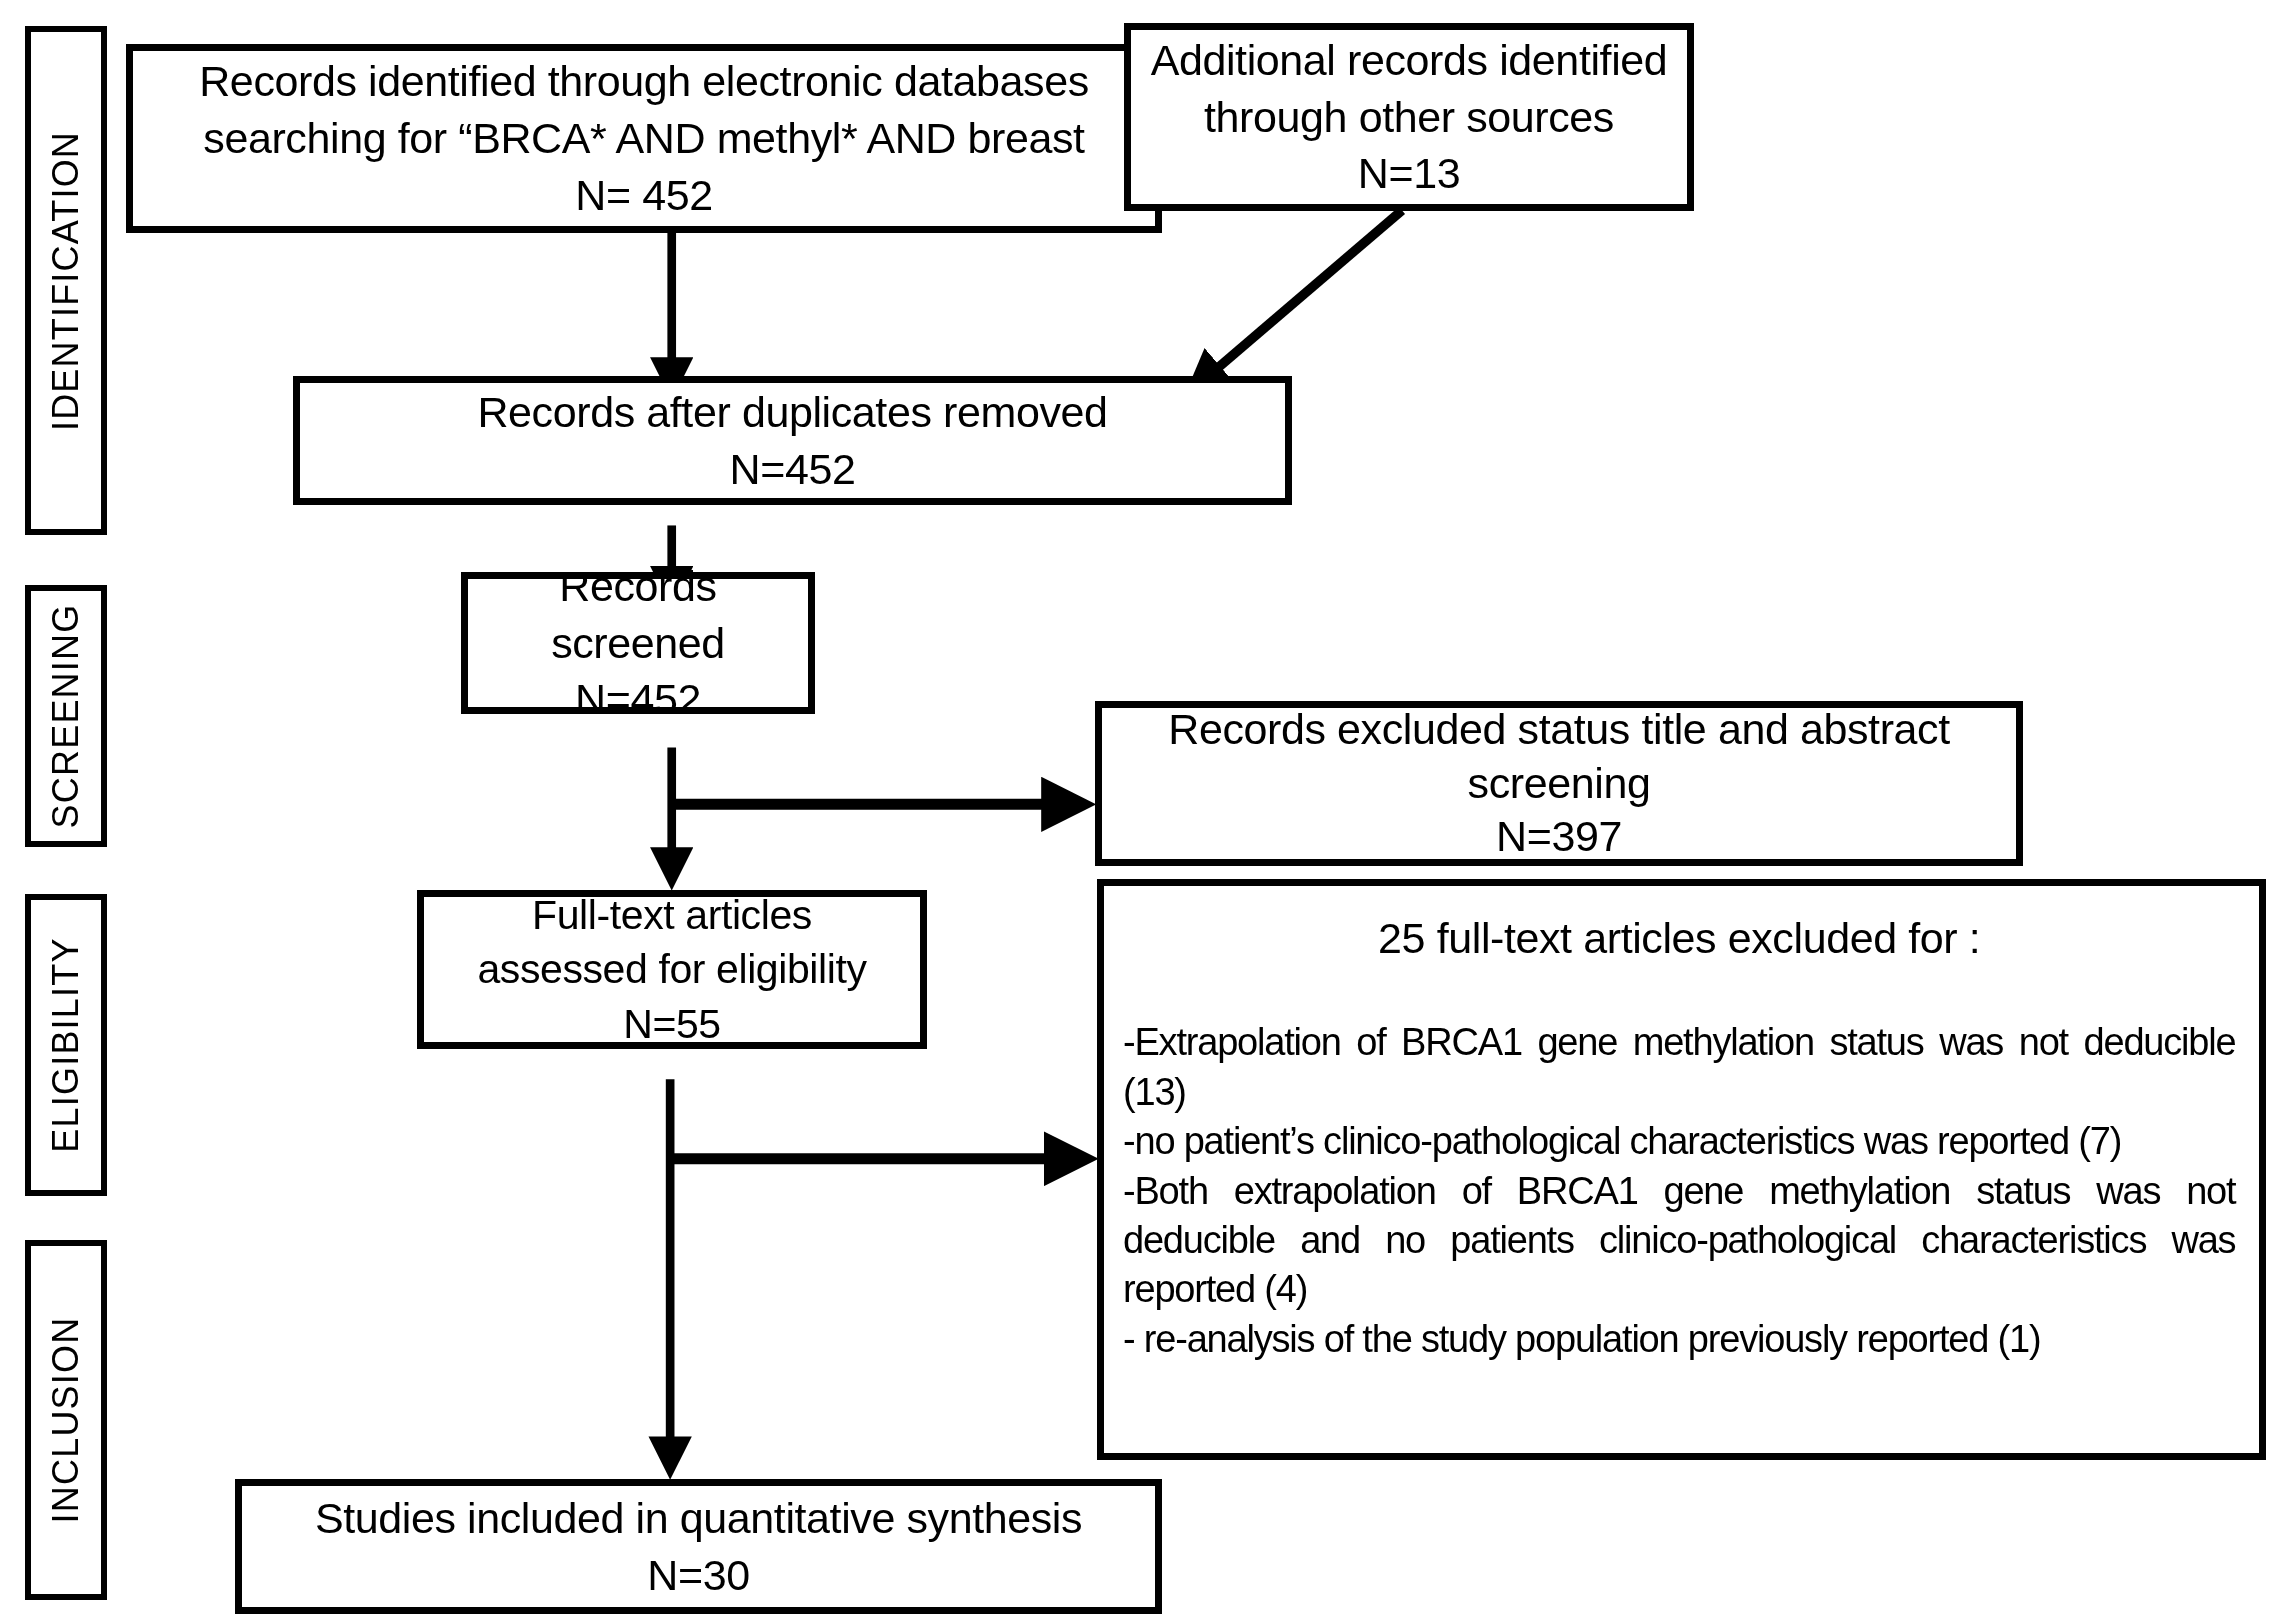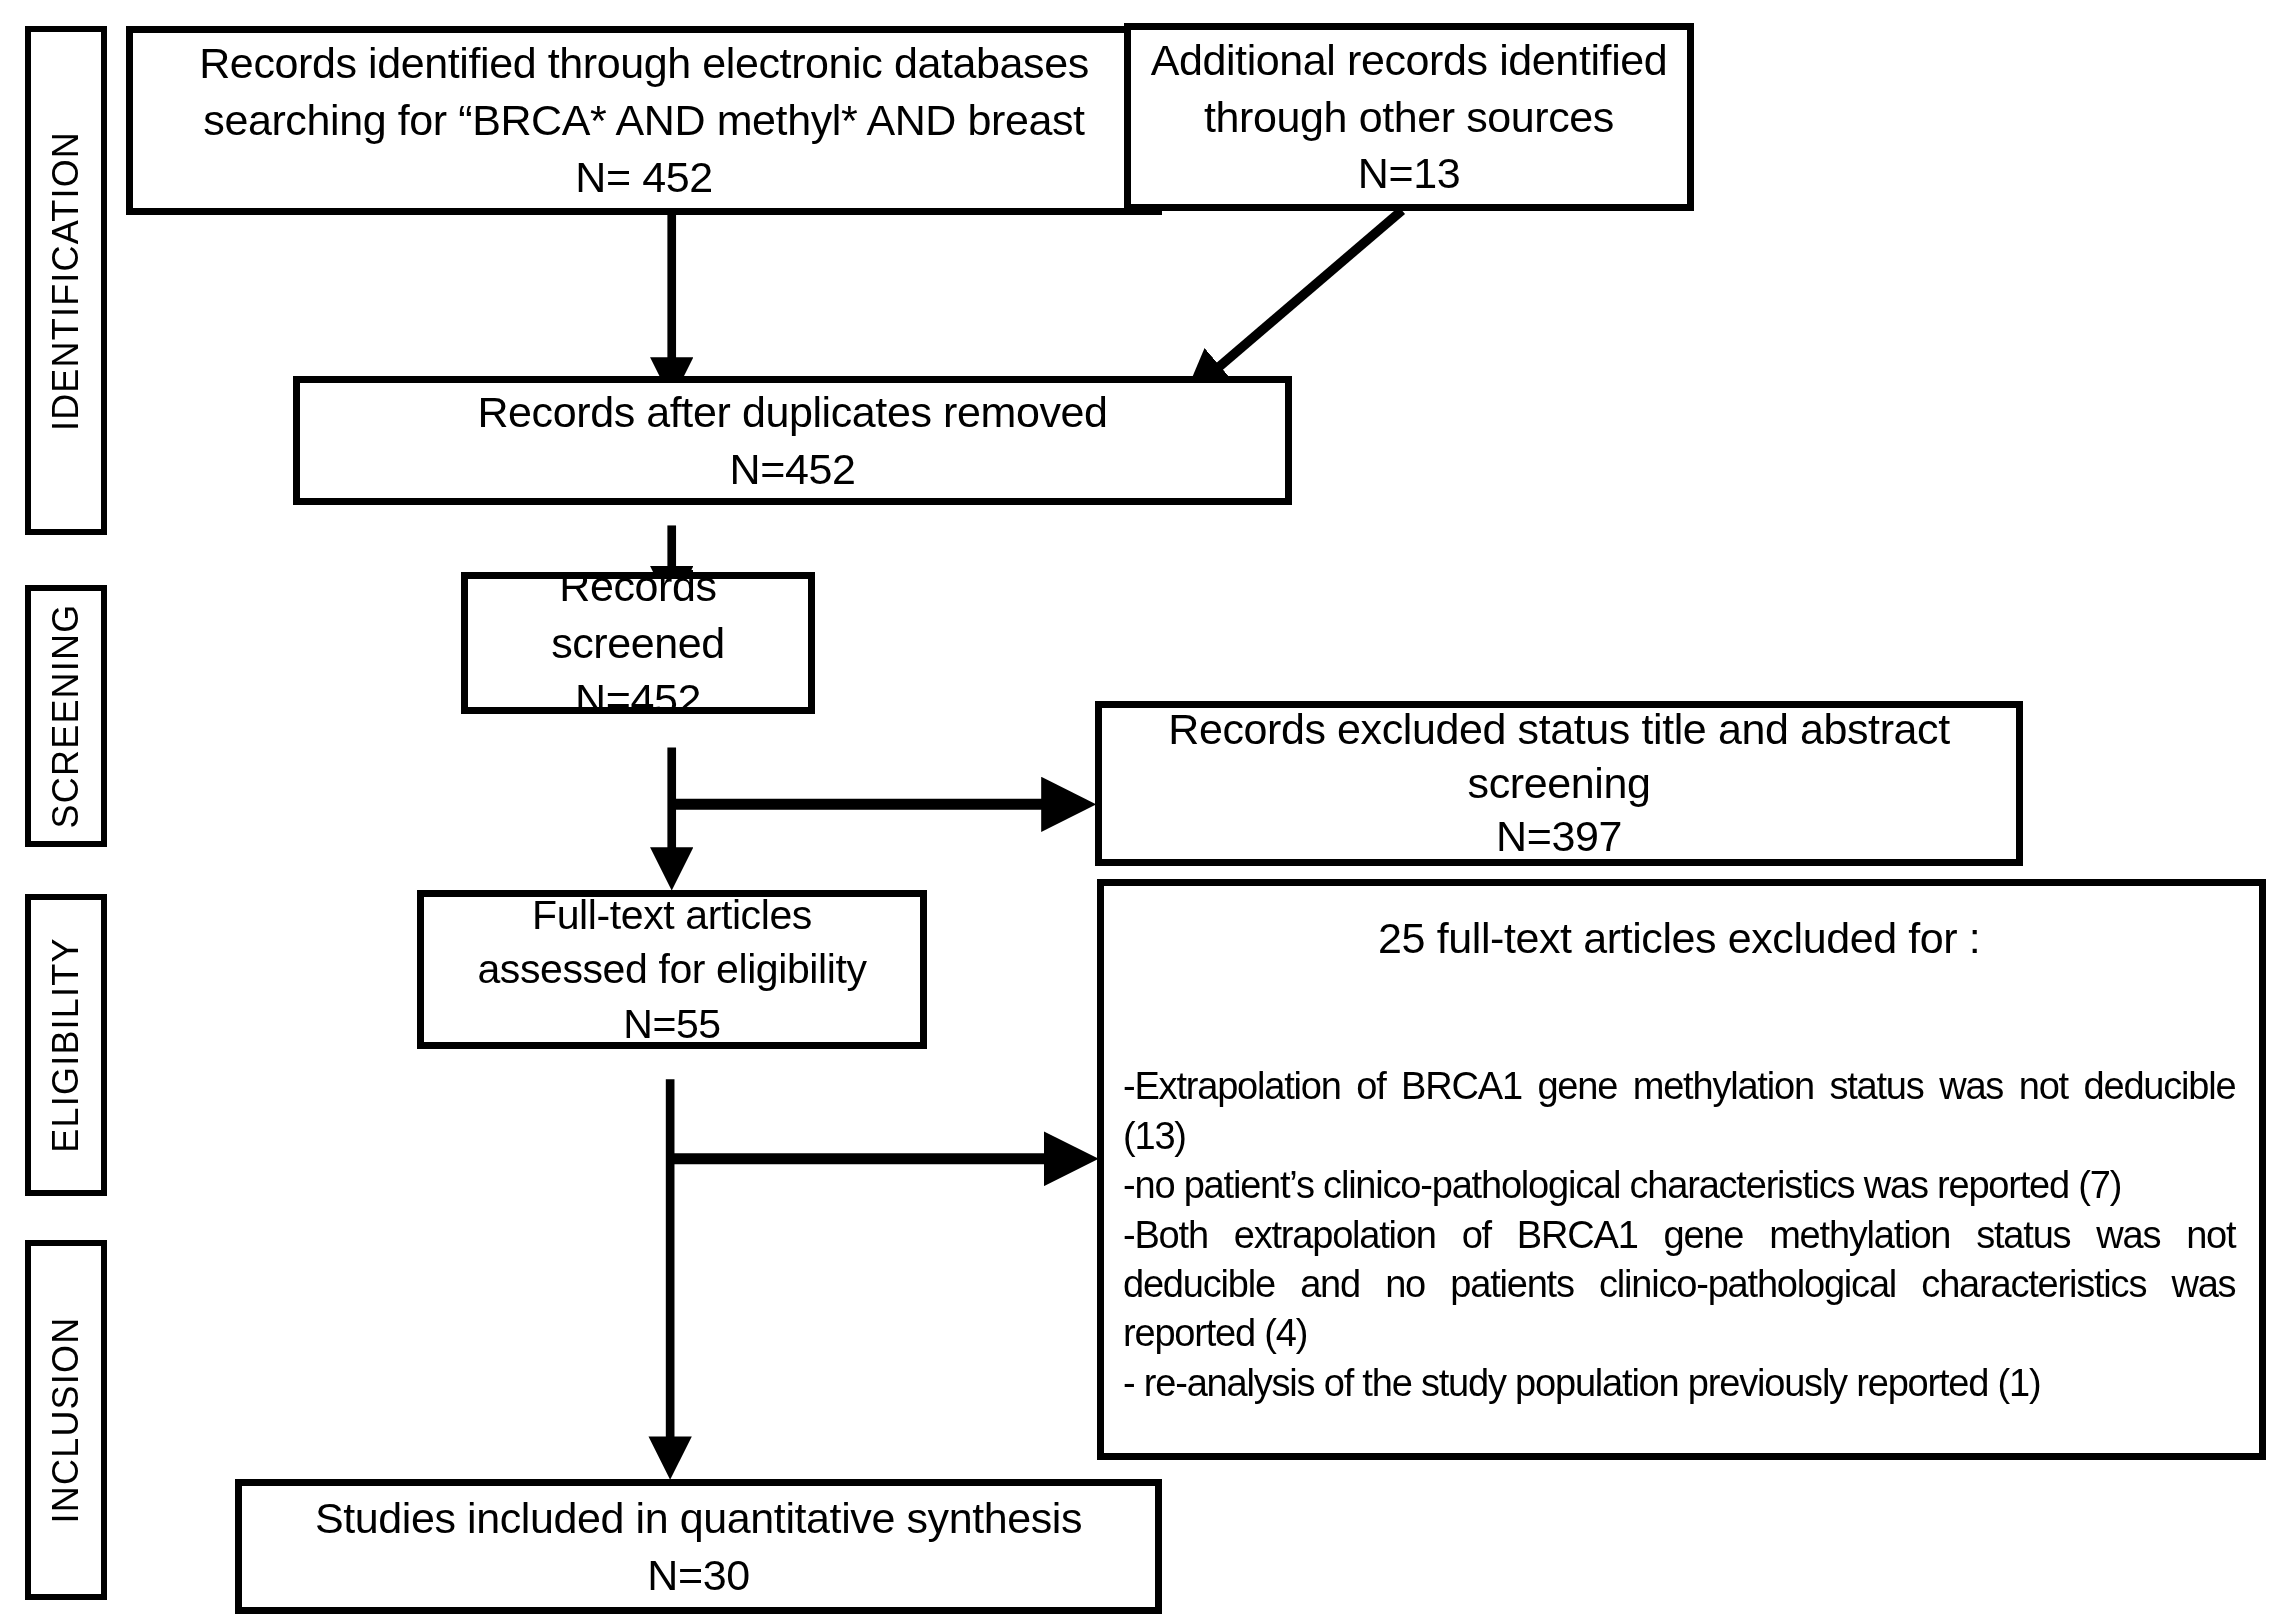--- a/index.html
+++ b/index.html
@@ -23,35 +23,35 @@
   #stage-screening      { top:585px;  height:262px; }
   #stage-eligibility    { top:894px; height:302px; }
   #stage-inclusion      { top:1240px; height:360px; }
 
   
   .node {
     position:absolute; border:7px solid #000; background:#fff;
     display:flex; flex-direction:column; align-items:center; justify-content:center;
     text-align:center; font-size:43px; line-height:1.32; letter-spacing:-0.4px;
   }
-  #box-identified         { left:126px;  top:26px;   width:1036px; height:189px; }
+  #box-identified         { left:126px;  top:44px;   width:1036px; height:189px; }
   #box-additional         { left:1124px; top:23px;   width:570px;  height:188px; }
   #box-dedup              { left:293px;  top:376px;  width:999px; height:129px; }
   #box-screened           { left:461px;  top:572px;  width:354px;  height:142px; }
   #box-excluded-screening { left:1095px; top:701px;  width:928px; height:165px; line-height:1.25; }
   #box-fulltext           { left:417px;  top:890px; width:510px;  height:159px; font-size:41px; }
   #box-included           { left:235px;  top:1479px; width:927px; height:135px; }
 
   #box-excluded-fulltext {
     left:1097px; top:879px; width:1169px; height:581px;
     border-width:7.9px; display:block; text-align:left;
     padding:23.6px 23.6px 0 19px; overflow:hidden;
   }
   #box-excluded-fulltext .title { text-align:center; font-size:43px; letter-spacing:-0.4px; }
-  #box-excluded-fulltext .reasons { margin-top:96px; font-size:38px; line-height:1.3; }
+  #box-excluded-fulltext .reasons { margin-top:52px; font-size:38px; line-height:1.3; }
   #box-excluded-fulltext .reason { text-align:justify; letter-spacing:-1.2px; }
 
   
   #arrows { position:absolute; left:0; top:0; width:2273px; height:1622px; pointer-events:none; }
   #arrows line { stroke:#000; }
 </style>
 </head>
 <body>
 
 <div id="canvas">

